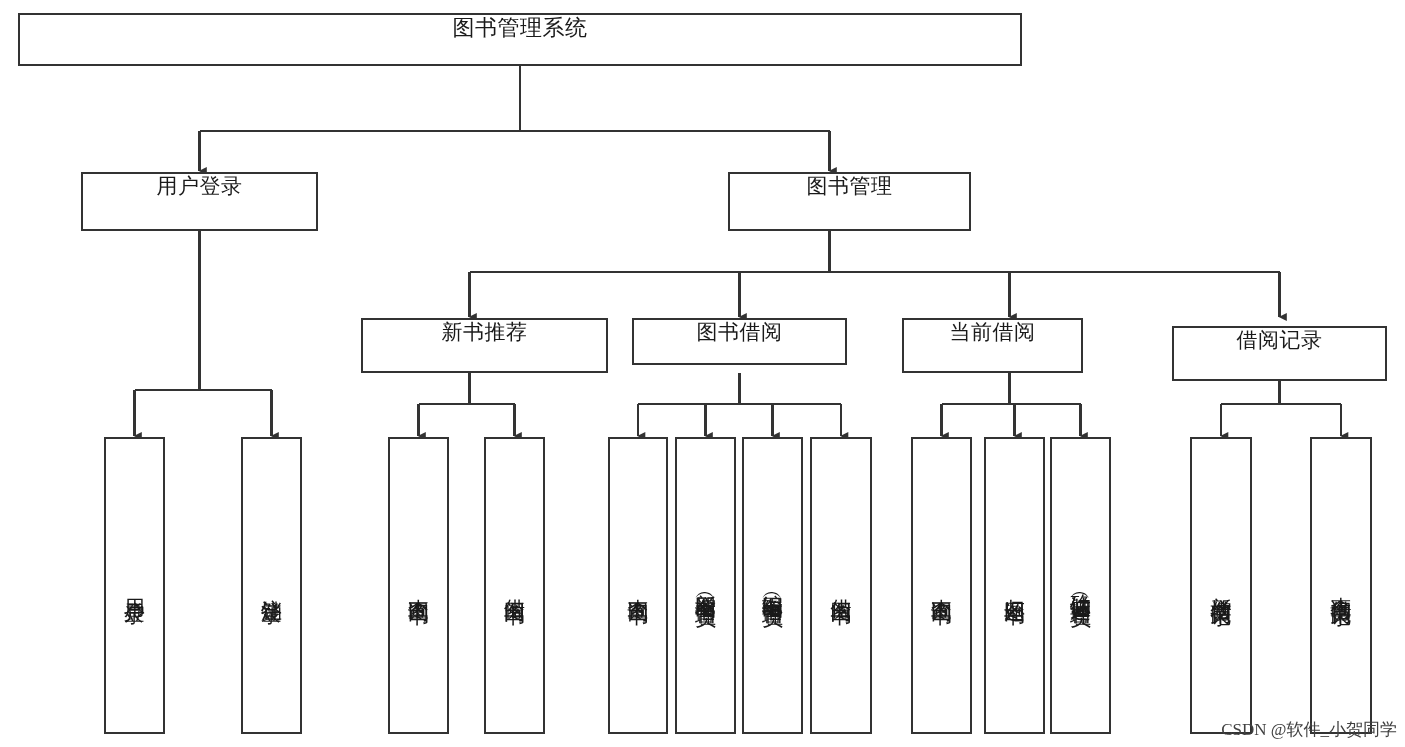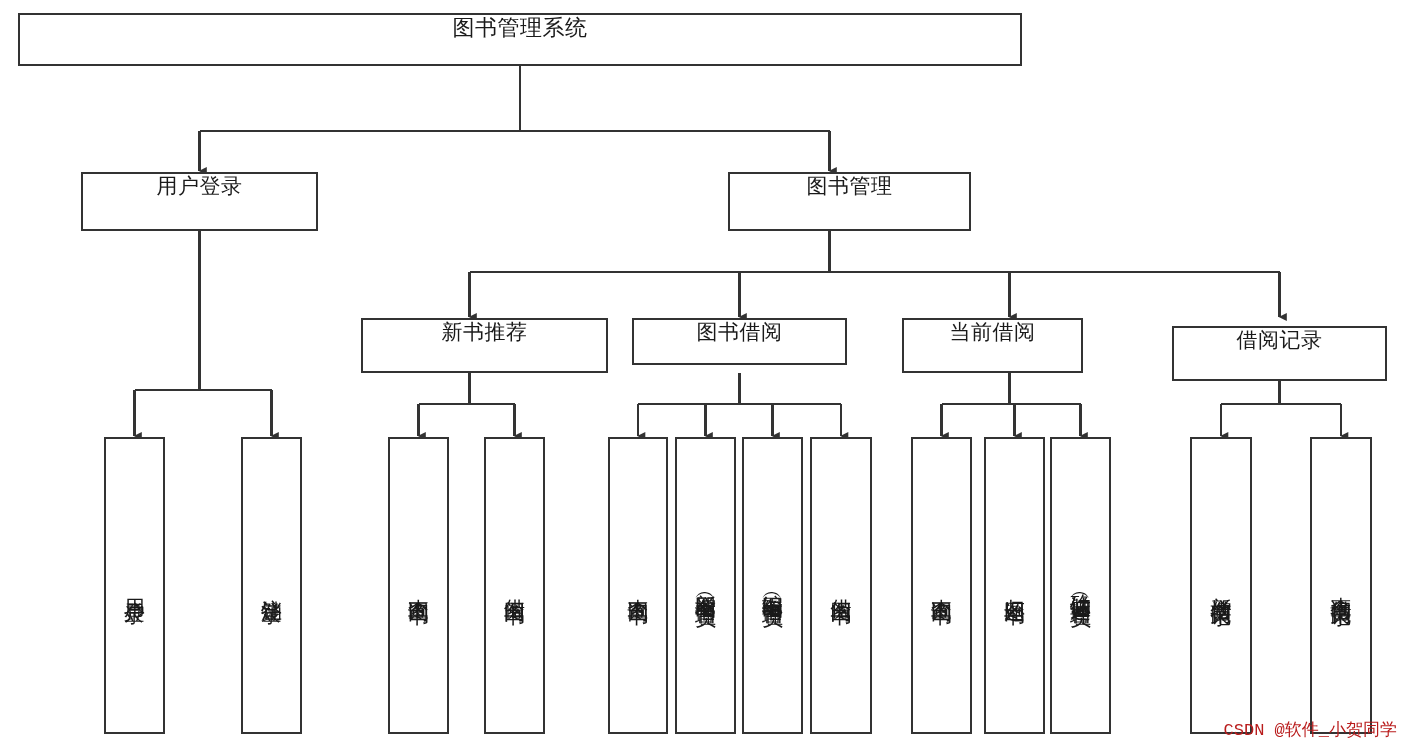--- a/index.html
+++ b/index.html
@@ -57,22 +57,22 @@
     font-size: 21px;
     line-height: 1.05;
     letter-spacing: 2px;
     max-height: 100%;
   }
   #watermark {
     position: absolute;
     right: 8px;
     bottom: 6px;
     font-size: 17px;
-    color: #b91c1c;
-    font-family: Liberation Mono, monospace;
+    color: #404040;
+    font-family: Liberation Serif, serif;
     white-space: nowrap;
     pointer-events: none;
   }
 </style>
 </head>
 <body>
 
 <div id="canvas">
   <svg id="edges" xmlns="http://www.w3.org/2000/svg">
     <defs>

